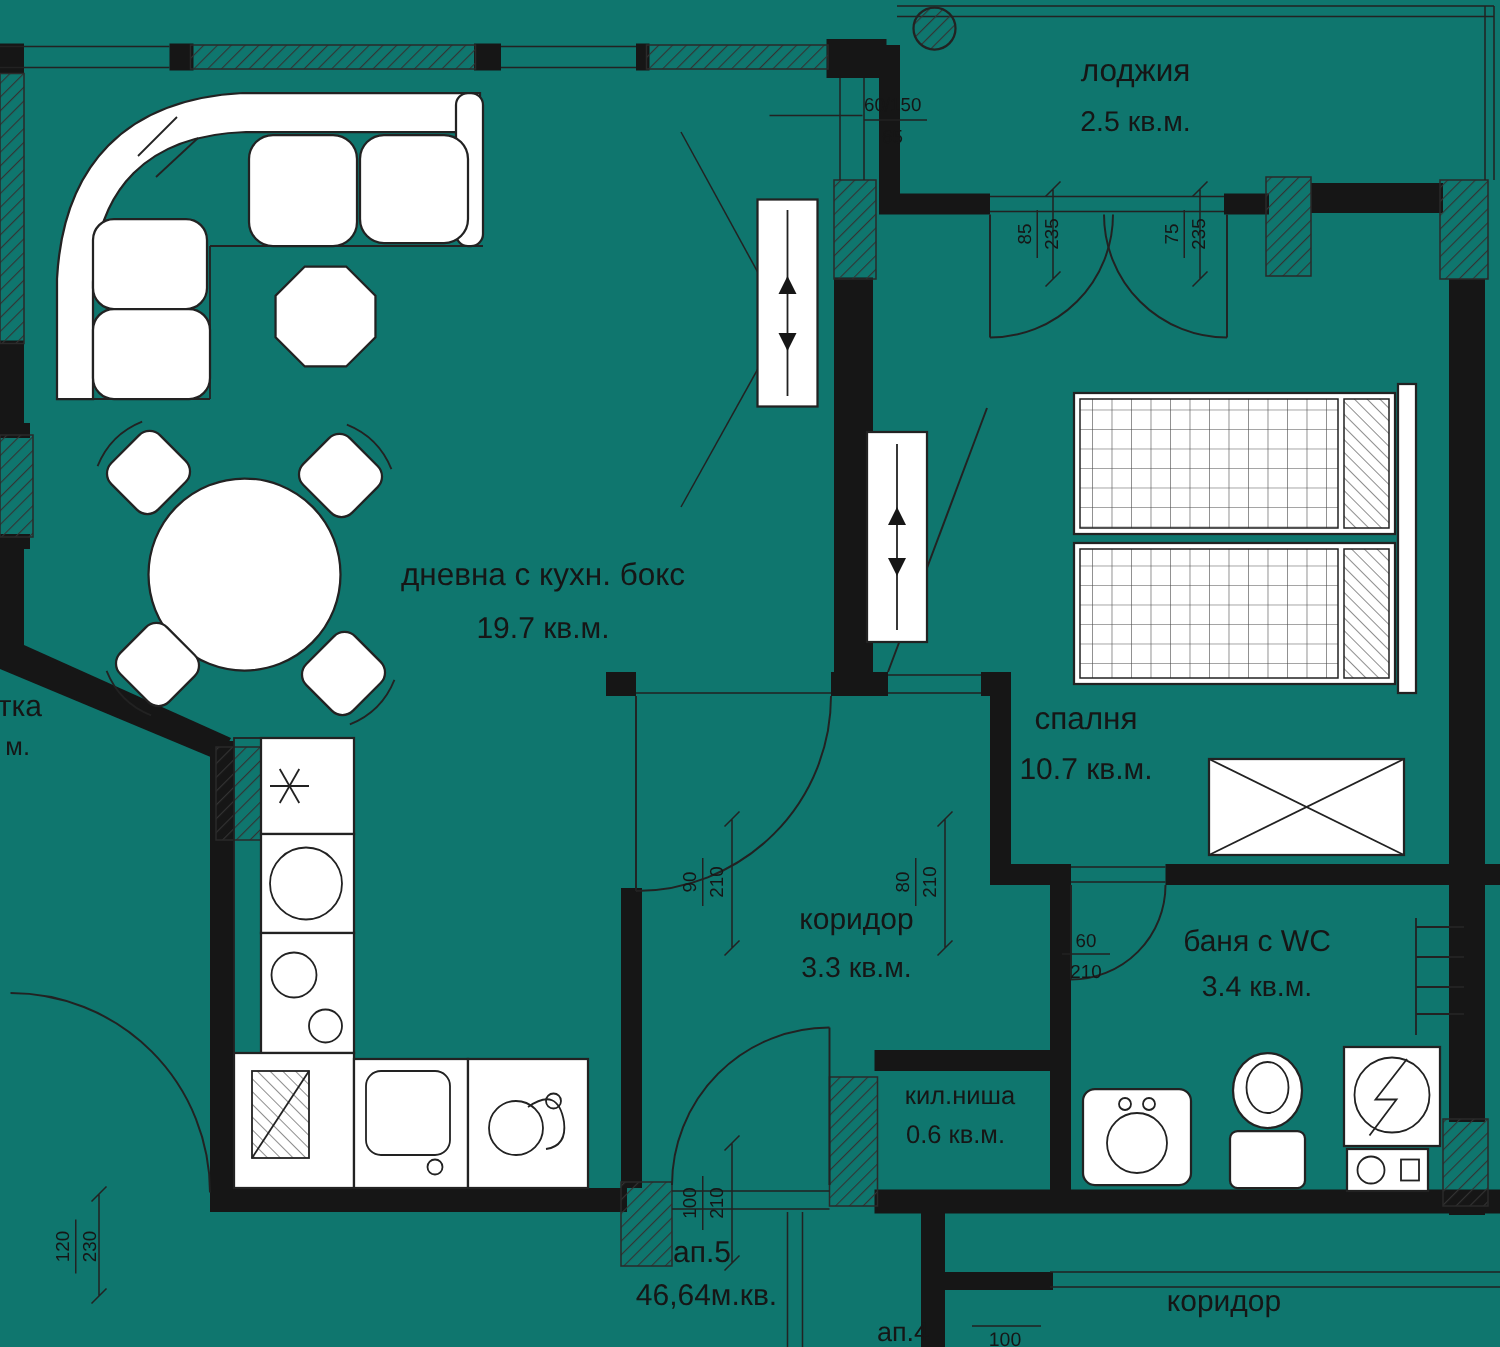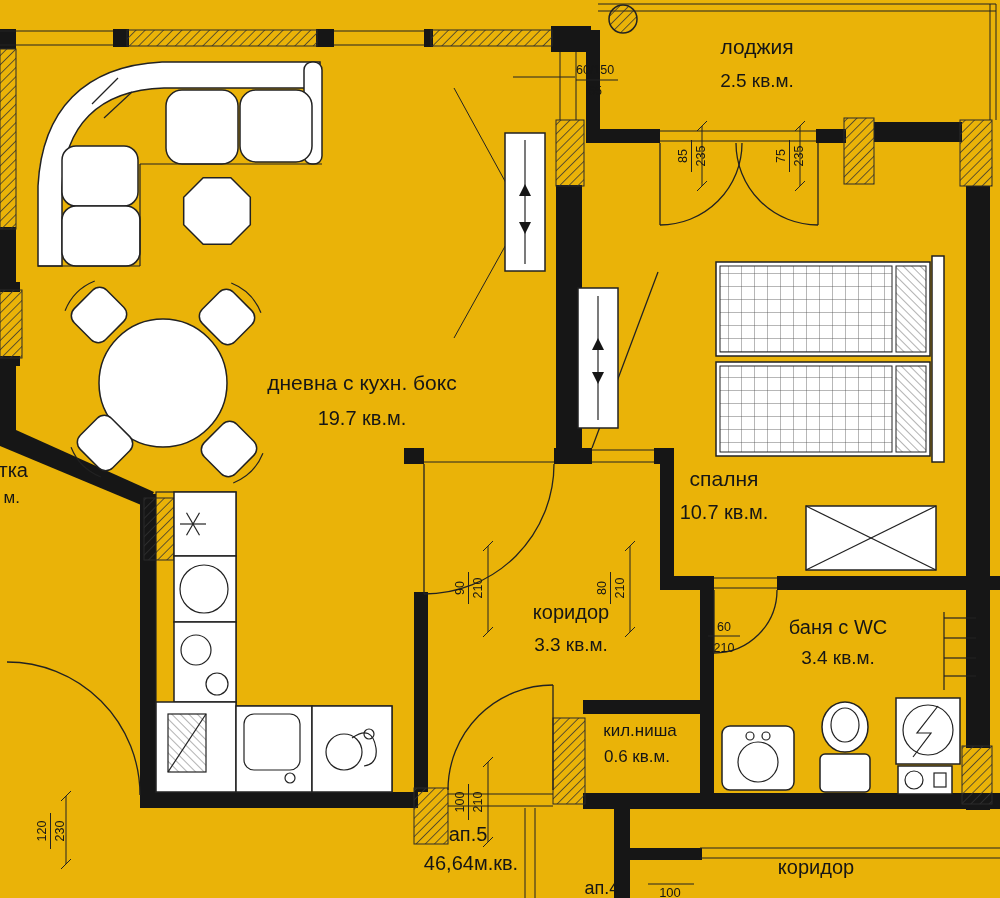--- a/index.html
+++ b/index.html
@@ -1,16 +1,16 @@
 <!DOCTYPE html>
 <html><head>
 <meta charset="utf-8">
 <style>
   html,body{margin:0;padding:0;background:#dcdcdc;}
-  .stage{position:relative;width:1000px;height:898px;background:#eab308;overflow:hidden;
+  .stage{position:relative;width:1000px;height:898px;background:#0f766e;overflow:hidden;
          font-family:"Liberation Sans","DejaVu Sans",sans-serif;}
   svg{position:absolute;left:0;top:0;}
   svg text{font-family:"Liberation Sans","DejaVu Sans",sans-serif;fill:#161616;}
   .wall{fill:#161616;stroke:none;}
   .win{fill:url(#hatch);stroke:#2a2a2a;stroke-width:1;}
   .thin{stroke:#222;stroke-width:1;fill:none;}
   .ln{stroke:#222;stroke-width:1.3;fill:none;}
   .fur{stroke:#222;stroke-width:1.5;fill:#fff;}
   .furl{stroke:#222;stroke-width:1.2;fill:none;}
   .dim{font-size:12.5px;}

